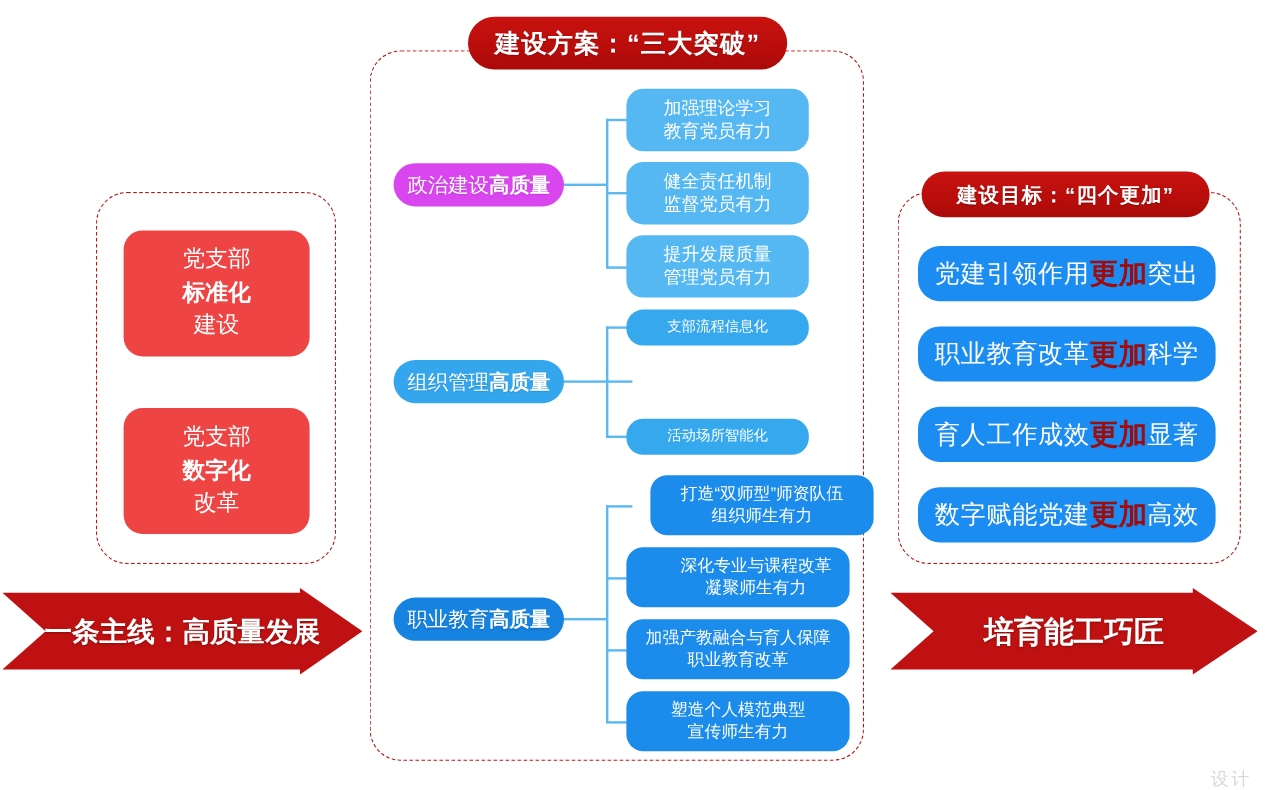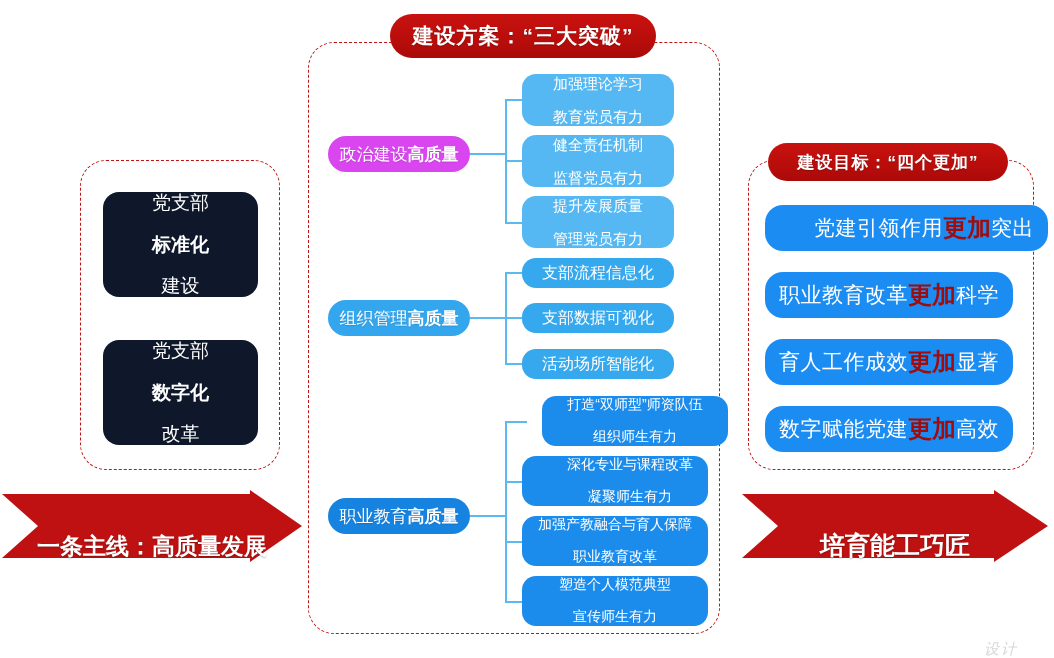--- a/index.html
+++ b/index.html
@@ -38,27 +38,26 @@
   .card{
     position:absolute;
     border-radius:14px;
     color:#fff;
     display:flex;flex-direction:column;
     align-items:center;justify-content:center;
     text-align:center;
     white-space:nowrap;
     box-sizing:border-box;
     line-height:1.28;
-    gap:14px;
   }
   .card .ln{display:block;}
 
   
   .leftcard{
-    background:#0f172a;
+    background:#ef4444;
     border-radius:16px;
     font-size:19px;
     line-height:1.45;
   }
   .leftcard b{font-weight:bold;}
 
   
   .ghead{
     position:absolute;
     border-radius:18px;
@@ -69,21 +68,21 @@
     z-index:4;
     text-shadow:0 1px 1px rgba(0,0,0,.12);
   }
   .ghead b{font-weight:bold;}
 
   .g1{background:#d946ef;}
   .g2{background:#33a6ee;}
   .g3{background:#1683e0;align-items:center;}
 
   .c1{background:#55b8f2;font-size:15px;}
-  .c2{background:#36a8ee;font-size:16px;}
+  .c2{background:#36a8ee;font-size:12px;}
   .c3{background:#1b8ceb;font-size:14px;}
 
   
   .conn{position:absolute;background:#5cb9f0;}
   .conn.h{height:1.6px;}
   .conn.v{width:1.6px;}
 
   
   .rcard{
     position:absolute;
@@ -102,21 +101,21 @@
     letter-spacing:0;
     text-shadow:none;
   }
 
   
   .arrowbox{position:absolute;}
   .arrowbox svg{display:block;}
   .arrowtext{
     position:absolute;
     left:0;top:0;width:100%;height:100%;
-    display:flex;align-items:flex-end;justify-content:center;
+    display:flex;align-items:center;justify-content:center;
     color:#fff;font-weight:bold;
     text-shadow:0 1px 2px rgba(0,0,0,.28);
     white-space:nowrap;
     pointer-events:none;
   }
   .watermark{
     position:absolute;
     color:#d8d8d8;
     font-size:15px;
     letter-spacing:2px;
@@ -177,23 +176,20 @@
       <b>高质量</b>
   </div>
   <div class="conn h" style="left:470px;top:317px;width:36px;"></div>
   <div class="conn v" style="left:505px;top:272px;height:92px;"></div>
   <div class="conn h" style="left:505px;top:272px;width:22px;"></div>
   <div class="conn h" style="left:505px;top:317px;width:22px;"></div>
   <div class="conn h" style="left:505px;top:363px;width:22px;"></div>
 
   <div class="card c2" style="left:522px;top:258px;width:152px;height:30px;">
     <span class="ln">支部流程信息化</span>
-  </div>
-  <div class="card c2" style="left:522px;top:303px;width:152px;height:30px;">
-    <span class="ln">支部数据可视化</span>
   </div>
   <div class="card c2" style="left:522px;top:349px;width:152px;height:30px;">
     <span class="ln">活动场所智能化</span>
   </div>
 
   <div class="ghead g3" style="left:328px;top:498px;width:142px;height:36px;">
     <span>职业教育</span>
       <b>高质量</b>
   </div>
   <div class="conn h" style="left:470px;top:515px;width:36px;"></div>
@@ -219,21 +215,21 @@
     <span class="ln">塑造个人模范典型</span>
     <span class="ln">宣传师生有力</span>
   </div>
 
   <div class="dashpanel" style="left:748px;top:160px;width:286px;height:310px;"></div>
 
   <div class="redpill" style="left:768px;top:143px;width:240px;height:38px;font-size:17px;">
     <span>建设目标：“四个更加”</span>
   </div>
 
-  <div class="rcard" style="left:765px;top:205px;width:248px;height:46px;padding-left:35px;">
+  <div class="rcard" style="left:765px;top:205px;width:248px;height:46px;">
     <span>党建引领作用</span>
       <span class="em">更加</span>
       <span>突出</span>
   </div>
   <div class="rcard" style="left:765px;top:272px;width:248px;height:46px;">
     <span>职业教育改革</span>
       <span class="em">更加</span>
       <span>科学</span>
   </div>
   <div class="rcard" style="left:765px;top:339px;width:248px;height:46px;">
@@ -258,15 +254,15 @@
 
   <div class="arrowbox" style="left:742px;top:490px;width:306px;height:72px;">
     <svg width="306" height="72" viewBox="0 0 306 72">
       <polygon points="0,4 36,36 0,68 252,68 252,72 306,36 252,0 252,4" fill="#bf1111"></polygon>
     </svg>
     <div class="arrowtext" style="font-size:25px;padding-right:36px;">
       <span>培育能工巧匠</span>
     </div>
   </div>
 
-  <div class="watermark" style="left:984px;top:640px;font-style:italic;">设计</div>
+  <div class="watermark" style="left:1009px;top:640px;">设计</div>
 
 </div>
 
 </body></html>

